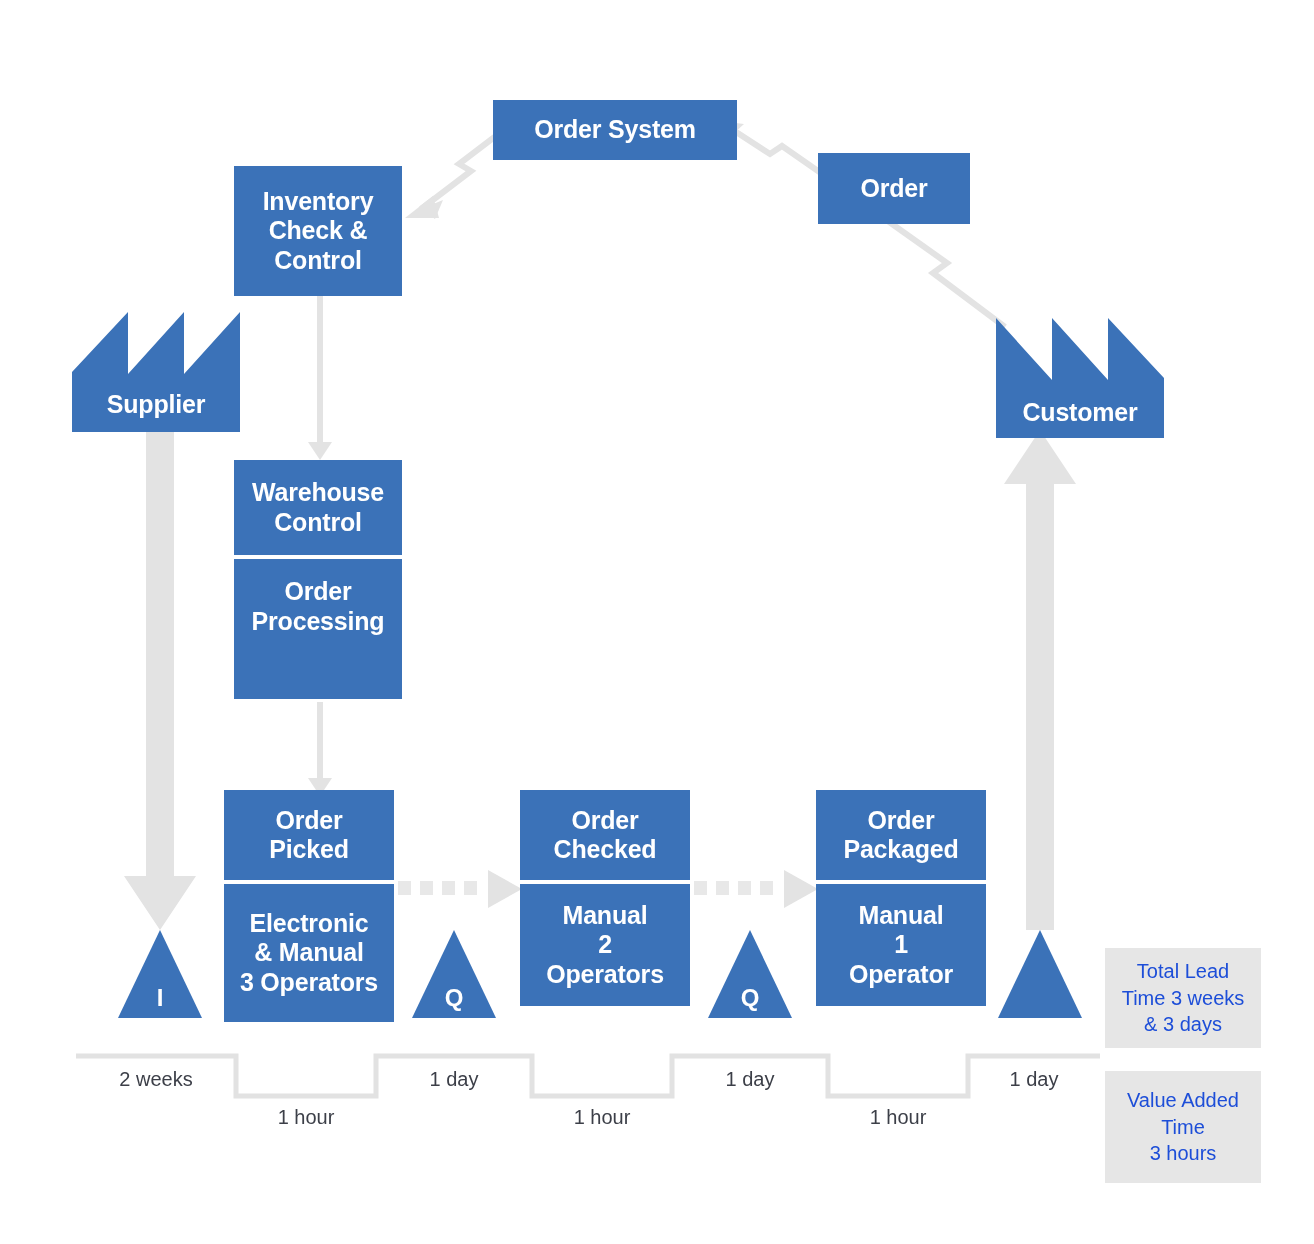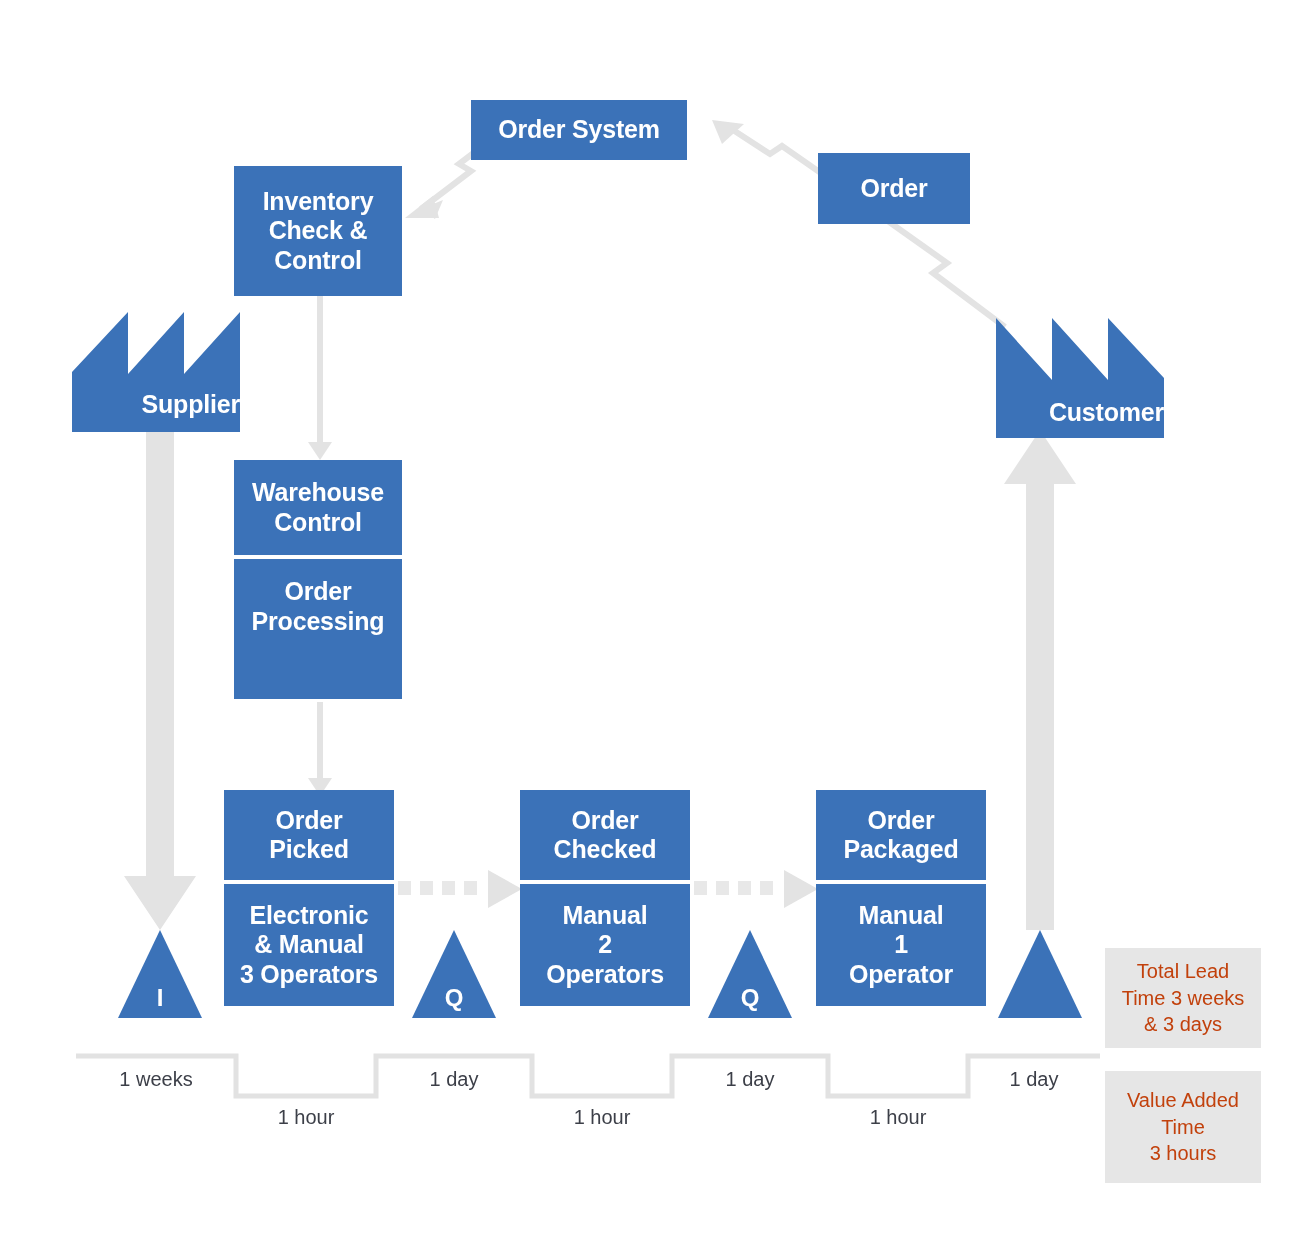--- a/index.html
+++ b/index.html
@@ -43,21 +43,21 @@
   }
   
   .factory {
     position: absolute;
   }
   .factory svg { display: block; }
   .factory-label {
     position: absolute;
     left: 0;
     width: 100%;
-    text-align: right;
+    text-align: center;
     color: #ffffff;
     font-weight: bold;
     font-size: 25px;
     letter-spacing: -0.2px;
   }
   
   .tri {
     position: absolute;
   }
   .tri svg { display: block; }
@@ -85,21 +85,21 @@
     position: absolute;
     color: #3c3f48;
     font-size: 20px;
     text-align: center;
     white-space: nowrap;
   }
   
   .summary {
     position: absolute;
     background: #e6e6e6;
-    color: #c2410c;
+    color: #1d4ed8;
     font-size: 20px;
     line-height: 1.32;
     display: flex;
     align-items: center;
     justify-content: center;
     text-align: center;
     box-sizing: border-box;
   }
 </style>
 </head>
@@ -167,21 +167,21 @@
   <div class="flow" style="left:694px; top:868px; width:128px; height:44px;">
     <svg width="128" height="44" viewBox="0 0 128 44">
       <rect x="0" y="13" width="13" height="14" fill="#e8e8e8"></rect>
       <rect x="22" y="13" width="13" height="14" fill="#e8e8e8"></rect>
       <rect x="44" y="13" width="13" height="14" fill="#e8e8e8"></rect>
       <rect x="66" y="13" width="13" height="14" fill="#e8e8e8"></rect>
       <path d="M90 2 L124 21 L90 40 Z" fill="#e3e3e3"></path>
     </svg>
   </div>
 
-  <div class="box-stack" style="left:471px; top:100px; width:216px;gap:36px;">
+  <div class="box-stack" style="left:493px; top:100px; width:244px;gap:36px;">
     <div class="box" style="height:60px; font-size:25px;">Order System</div>
   </div>
 
   <div class="box" style="left:234px; top:166px; width:168px; height:130px; font-size:25px;">Inventory<br>Check &amp;<br>Control</div>
 
   <div class="box" style="left:818px; top:153px; width:152px; height:71px; font-size:25px;">Order</div>
 
   <div class="factory" style="left:72px; top:312px; width:168px; height:120px;">
     <svg width="168" height="120" viewBox="0 0 168 120">
       <path d="M0 60 L0 120 L168 120 L168 0 L112 62 L112 0 L56 62 L56 0 Z" fill="#3b72b8"></path>
@@ -196,21 +196,21 @@
     <div class="factory-label" style="top:80px;">Customer</div>
   </div>
 
   <div class="box-stack" style="left:234px; top:460px; width:168px;">
     <div class="box" style="height:95px; font-size:25px;">Warehouse<br>Control</div>
     <div class="box" style="height:140px; font-size:25px; align-items:flex-start; padding-top:18px;">Order<br>Processing</div>
   </div>
 
   <div class="box-stack" style="left:224px; top:790px; width:170px;">
     <div class="box" style="height:90px; font-size:25px;">Order<br>Picked</div>
-    <div class="box" style="height:122px; font-size:25px;">Electronic<br>&amp; Manual<br>3 Operators</div>
+    <div class="box" style="height:138px; font-size:25px;">Electronic<br>&amp; Manual<br>3 Operators</div>
   </div>
 
   <div class="box-stack" style="left:520px; top:790px; width:170px;">
     <div class="box" style="height:90px; font-size:25px;">Order<br>Checked</div>
     <div class="box" style="height:122px; font-size:25px;">Manual<br>2<br>Operators</div>
   </div>
 
   <div class="box-stack" style="left:816px; top:790px; width:170px;">
     <div class="box" style="height:90px; font-size:25px;">Order<br>Packaged</div>
     <div class="box" style="height:122px; font-size:25px;">Manual<br>1<br>Operator</div>
@@ -247,21 +247,21 @@
   <div class="timeline" style="left:76px; top:1052px; width:1024px; height:52px;">
     <svg width="1024" height="52" viewBox="0 0 1024 52">
       <path d="M0 4
                L160 4 L160 44 L300 44 L300 4
                L456 4 L456 44 L596 44 L596 4
                L752 4 L752 44 L892 44 L892 4
                L1024 4" stroke="#e2e2e2" stroke-width="5" fill="none" stroke-linejoin="miter"></path>
     </svg>
   </div>
 
-  <div class="tl-label" style="left:76px; top:1068px; width:160px;">1 weeks</div>
+  <div class="tl-label" style="left:76px; top:1068px; width:160px;">2 weeks</div>
   <div class="tl-label" style="left:376px; top:1068px; width:156px;">1 day</div>
   <div class="tl-label" style="left:672px; top:1068px; width:156px;">1 day</div>
   <div class="tl-label" style="left:968px; top:1068px; width:132px;">1 day</div>
 
   <div class="tl-label" style="left:236px; top:1106px; width:140px;">1 hour</div>
   <div class="tl-label" style="left:532px; top:1106px; width:140px;">1 hour</div>
   <div class="tl-label" style="left:828px; top:1106px; width:140px;">1 hour</div>
 
   <div class="summary" style="left:1105px; top:948px; width:156px; height:100px;">Total Lead<br>Time 3 weeks<br>&amp; 3 days</div>
 

